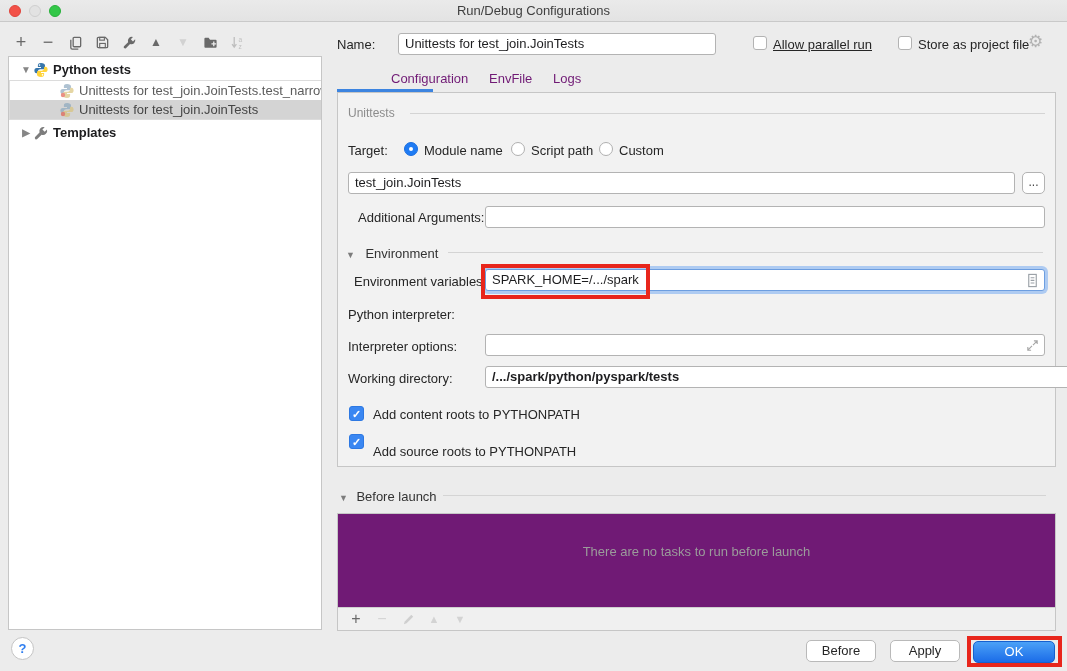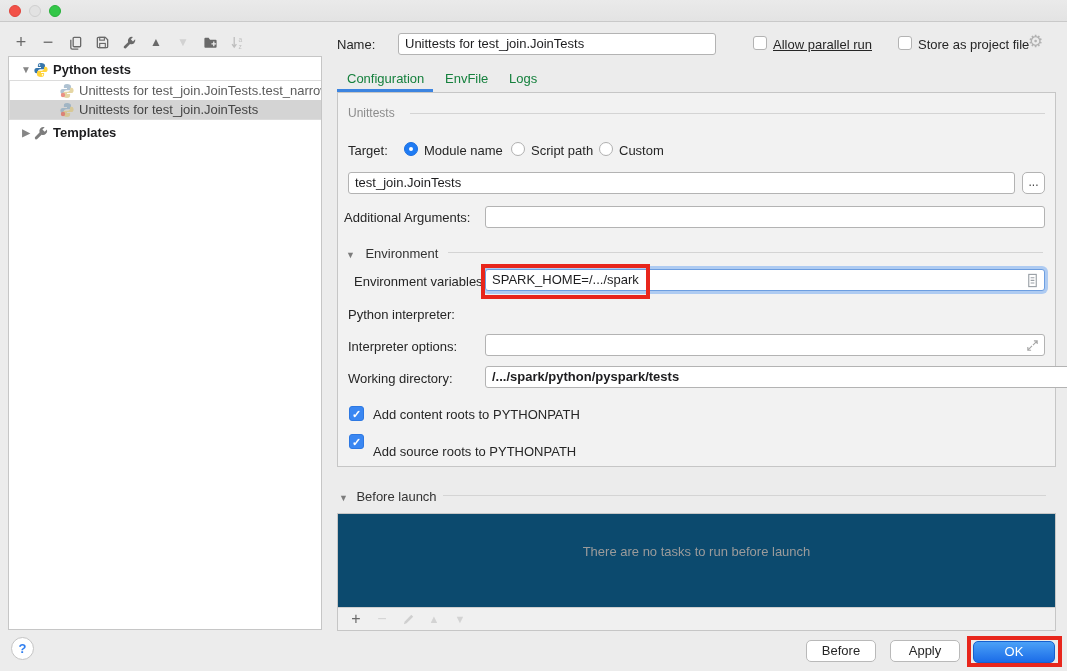--- a/index.html
+++ b/index.html
@@ -39,21 +39,21 @@
   
   .lbl { position:absolute; font-size:13px; color:#262626; }
   .field { position:absolute; background:#fff; border:1px solid #b3b3b3; border-radius:3px;
     font-size:13px; padding:2px 6px 0 6px; height:22px; white-space:nowrap; overflow:hidden; }
   .checkbox { position:absolute; width:14px; height:14px; background:#fff; border:1px solid #b3b3b3; border-radius:3px; }
   .checkbox.checked { background:#3a87f2; border-color:#2d78e2; color:#fff; font-size:11px;
     text-align:center; line-height:14px; font-weight:bold; }
   .gear { position:absolute; color:#b2b2b2; font-size:17px; }
 
   
-  .tab { position:absolute; top:71px; font-size:13px; color:#15803d; }
+  .tab { position:absolute; top:71px; font-size:13px; color:#701a75;margin-left:44px; }
   .tab-underline { position:absolute; left:337px; top:89px; width:96px; height:3px; background:#3c84e0; }
 
   
   .config-panel { position:absolute; left:337px; top:92px; width:719px; height:375px;
     background:#f2f2f2; border:1px solid #c6c6c6; }
   .rel { position:absolute; }
   .group-lbl { color:#8c8c8c; font-size:12px; }
   .hr { position:absolute; border-top:1px solid #d4d4d4; height:0; }
   .radio { position:absolute; width:14px; height:14px; border-radius:50%; background:#fff; border:1px solid #b0b0b0; }
   .radio.on { background:#1f7bf3; border-color:#1a6ee0; }
@@ -65,41 +65,42 @@
     border-radius:5px; font-size:12px; color:#444; text-align:center; line-height:18px; }
   .field-icon { position:absolute; right:4px; top:3px; width:15px; height:15px; }
   .gray-path { color:#9a9a9a; font-size:11px; }
   .stepper { position:absolute; right:1px; top:1px; width:18px; height:19px; background:#2f80f0; border-radius:3px;
     display:flex; flex-direction:column; align-items:center; justify-content:center; }
   .sect-tri { color:#7c7c7c; font-size:9px; }
   .sect-lbl { font-size:13px; color:#333; }
   .red-box { position:absolute; border:4px solid #e8261c; }
 
   
-  .bl-panel { position:absolute; left:337px; top:513px; width:719px; height:118px; border:1px solid #c6c6c6; background:#0c4a6e; }
+  .bl-panel { position:absolute; left:337px; top:513px; width:719px; height:118px; border:1px solid #c6c6c6; background:#701a75; }
   .bl-empty { position:absolute; left:0; right:0; top:30px; text-align:center; color:#9b9b9b; font-size:13px; }
   .bl-strip { position:absolute; left:0; right:0; bottom:0; height:23px; background:#f0f0f0; border-top:1px solid #d0d0d0;
     display:flex; align-items:center; gap:10px; padding-left:10px; }
   .bl-strip .tb-icon { font-size:14px; }
 
   
   .btn { position:absolute; height:22px; background:#ffffff; border:1px solid #b9b9b9; border-radius:5px;
     font-size:13px; color:#262626; text-align:center; line-height:20px; }
   .btn.primary { background:linear-gradient(#4ba1f7,#1b6ce8); border:1px solid #1560cf; color:#fff; }
   .help-btn { position:absolute; left:11px; top:637px; width:23px; height:23px; border-radius:50%;
     background:#fff; border:1px solid #c4c4c4; color:#2f7ef0; font-size:13px; font-weight:bold;
     text-align:center; line-height:21px; }
 </style>
 </head>
 <body>
 
 <div class="titlebar">
   <span class="light red"></span>
   <span class="light gray"></span>
   <span class="light green"></span>
+  <div class="title">Run/Debug Configurations</div>
 </div>
 
 <div class="left-toolbar">
   <span class="tb-icon" style="font-size:18px;">+</span>
   <span class="tb-icon" style="font-size:18px;">−</span>
   <span class="tb-icon">
     <svg viewBox="0 0 16 16">
         <rect x="5.5" y="2.5" width="8" height="10" rx="1" fill="none" stroke="#696969" stroke-width="1.4"></rect>
         <path d="M3 5 v8.5 A1.5 1.5 0 0 0 4.5 15 H11" fill="none" stroke="#696969" stroke-width="1.4"></path>
       </svg>
@@ -205,21 +206,21 @@
   <span class="radio" style="left:173px; top:49px;"></span>
   <div class="rel lbl" style="left:193px; top:50px; position:absolute;">Script path</div>
   <span class="radio" style="left:261px; top:49px;"></span>
   <div class="rel lbl" style="left:281px; top:50px; position:absolute;">Custom</div>
 
   <div class="cfield" style="left:10px; top:79px; width:667px;">
     <span>test_join.JoinTests</span>
   </div>
   <div class="browse-btn" style="left:684px; top:79px;">...</div>
 
-  <div class="rel lbl" style="left:6px; top:117px; position:absolute;">Additional Arguments:</div>
+  <div class="rel lbl" style="left:20px; top:117px; position:absolute;">Additional Arguments:</div>
   <div class="cfield" style="left:147px; top:113px; width:560px;">
     <span></span>
   </div>
 
   <div class="rel" style="left:8px; top:151px; position:absolute;">
     <span class="sect-tri">▼</span>
     <span class="sect-lbl" style="margin-left:6px;">Environment</span>
   </div>
   <div class="hr" style="left:110px; right:12px; top:159px;"></div>
 

